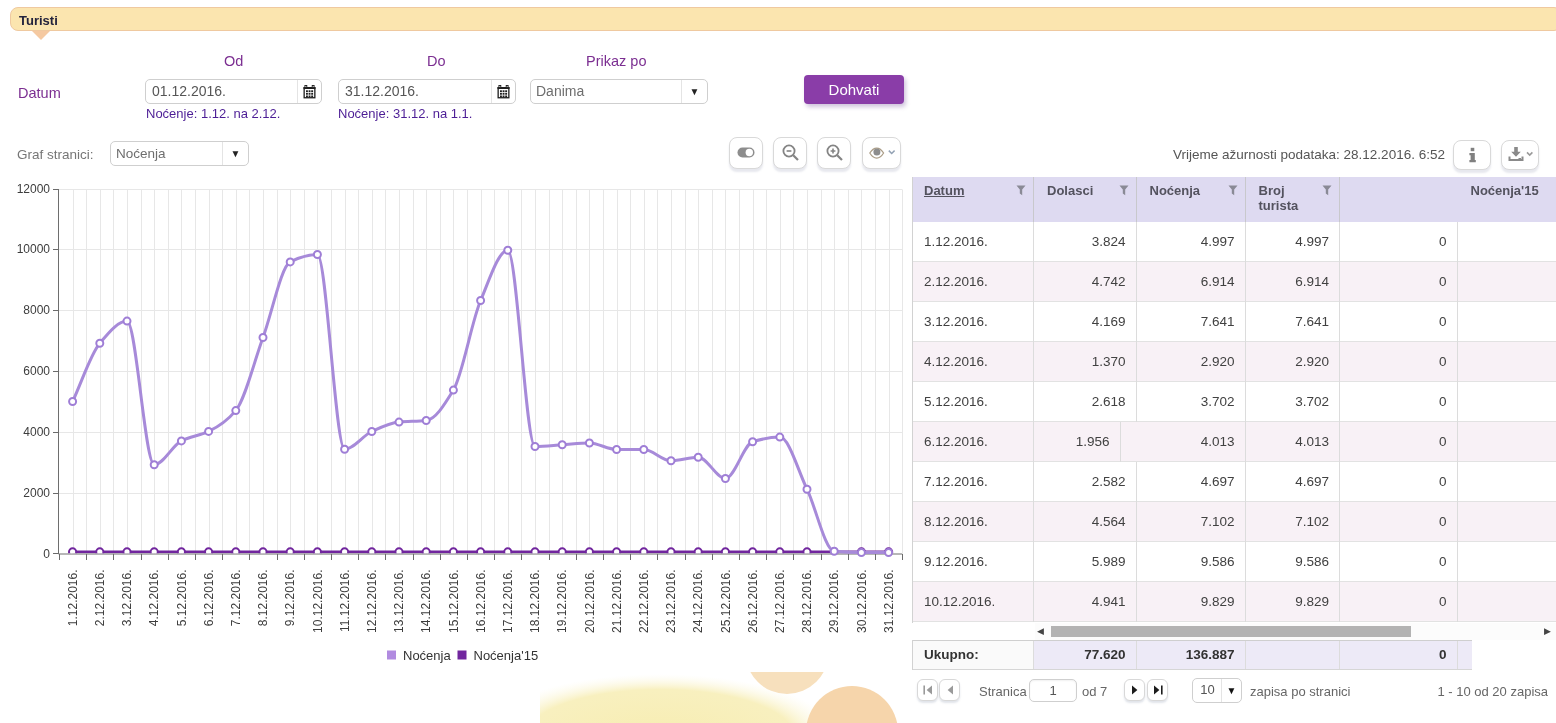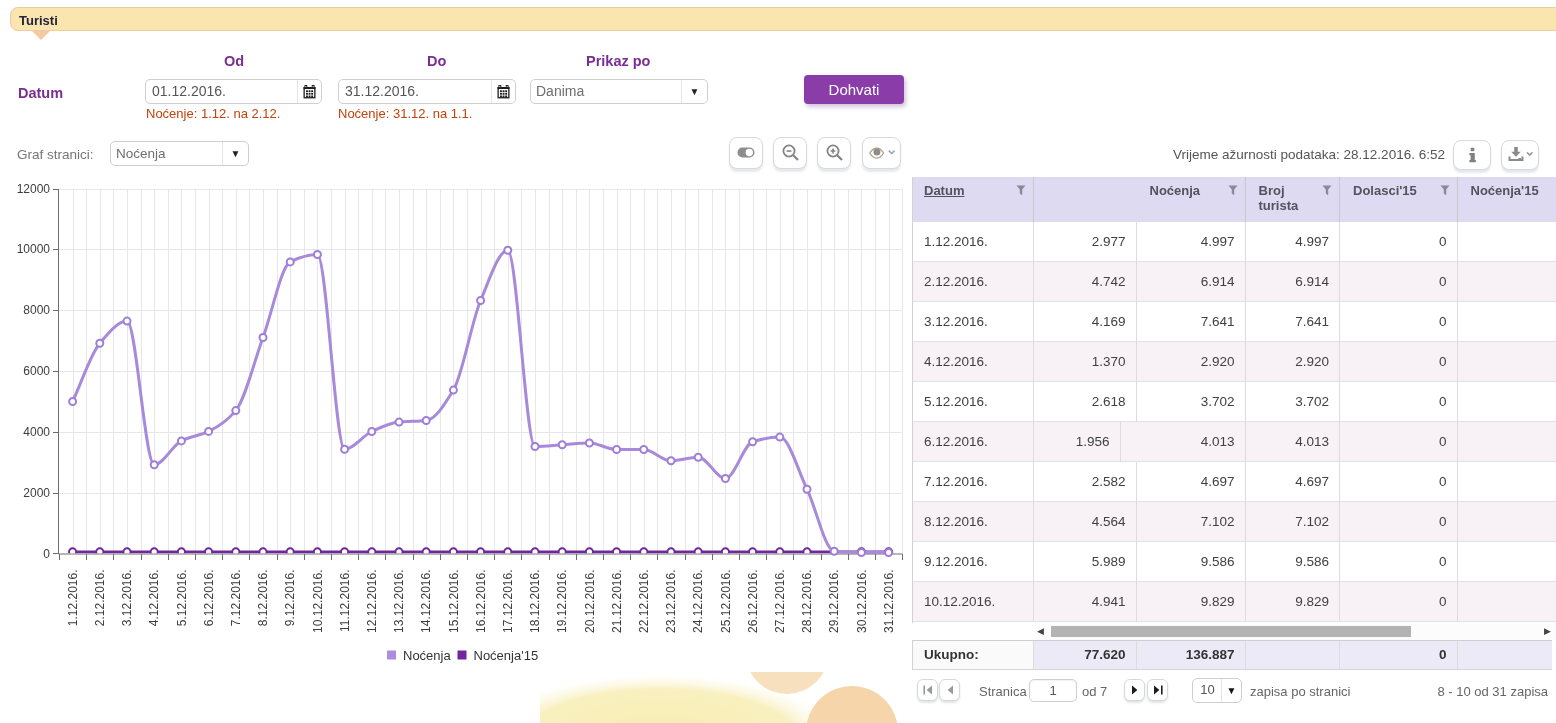--- a/index.html
+++ b/index.html
@@ -5,26 +5,26 @@
 html,body{width:1556px;height:723px;overflow:hidden;background:#fff;
  font-family:"Liberation Sans",sans-serif}
 .abs{position:absolute}
 
 .topbar{position:absolute;left:10px;top:7px;width:1552px;height:24px;
  background:#fbe5af;border:1px solid #efc9a0;border-radius:8px;
  font-size:13px;font-weight:bold;color:#23233c;line-height:25px;padding-left:8px}
 .tri{position:absolute;left:32px;top:31px;width:0;height:0;
  border-left:9px solid transparent;border-right:9px solid transparent;border-top:9.5px solid #f5c9a1}
 
-.plbl{position:absolute;color:#7b2e91;font-weight:bold;font-size:14.5px}
+.plbl{position:absolute;color:#7b2e91;font-weight:normal;font-size:14.5px}
 .inp{position:absolute;height:25px;background:#fff;border:1px solid #cfcfcf;border-radius:5px;
  font-size:14px;color:#555;line-height:23px;padding-left:6px}
 .calbtn{position:absolute;top:0;right:0;width:24px;height:23px;border-left:1px solid #e4e4e4;
  display:flex;align-items:center;justify-content:center}
-.hint{position:absolute;color:#c2410c;font-size:13px}
+.hint{position:absolute;color:#4c1d95;font-size:13px}
 .ddl{position:absolute;height:25px;background:#fff;border:1px solid #cfcfcf;border-radius:5px;
  font-size:14px;color:#6e6e6e;line-height:23px;padding-left:5px}
 .ddlbtn{position:absolute;top:0;right:0;width:26px;height:23px;border-left:1px solid #e4e4e4;
  display:flex;align-items:center;justify-content:center;font-size:10px;color:#222}
 .dohvati{position:absolute;left:804px;top:75px;width:100px;height:29px;background:#8a3da8;
  border-radius:4px;color:#fff;font-size:15px;text-align:center;line-height:29px;
  box-shadow:2px 3px 4px rgba(150,125,180,.45)}
 
 .tbtn{position:absolute;top:137px;height:31.5px;background:#fff;border:1px solid #d9d9d9;border-radius:8px;
  display:flex;align-items:center;justify-content:center;box-shadow:0 3px 2px rgba(120,130,160,.18)}
@@ -42,21 +42,21 @@
 .tr{position:absolute;left:0;width:644px;height:40.1px;background:#fff;border-bottom:1px solid #e2e2e2}
 .tr.alt{background:#f8f1f6}
 .td{position:absolute;top:0;height:40px;font-size:13.5px;color:#414141;line-height:39px;
  border-right:1px solid #dcdcdc}
 .td.d{padding-left:12px}
 .td.n{text-align:right;padding-right:10px}
 .rows{position:absolute;left:0;top:0}
 .hscroll{position:absolute;left:123px;top:446px;width:521px;height:16.5px;background:#fcfcfc}
 .hthumb{position:absolute;left:16px;top:3px;width:360px;height:10.5px;background:#b3b3b3}
 .harrow{position:absolute;top:3px;font-size:9px;color:#444}
-.tfoot{position:absolute;left:0;top:462.5px;width:640px;height:30px;background:#edeaf7;
+.tfoot{position:absolute;left:0;top:462.5px;width:560px;height:30px;background:#edeaf7;
  border-top:1px solid #cfcfcf;border-bottom:1px solid #d6d6d6}
 .fd{position:absolute;top:0;height:28px;background:#fafafa;font-weight:bold;font-size:13.5px;color:#333;
  line-height:28px;padding-left:12px;border-right:1px solid #dcdcdc}
 .fn2{position:absolute;top:0;height:28px;font-weight:bold;font-size:13.5px;color:#333;
  line-height:28px;text-align:right;padding-right:10px;border-right:1px solid #dcdcdc}
 
 .pag{position:absolute;left:912px;top:672px;width:644px;height:38px;font-size:13px;color:#666}
 .pbtn{position:absolute;top:7px;width:21px;height:22px;background:#fff;border:1px solid #d8d8d8;
  border-radius:6px;display:flex;align-items:center;justify-content:center;
  box-shadow:0 2px 2px rgba(120,130,160,.22)}
@@ -303,35 +303,35 @@
     <text x="473.5" y="484.5" class="lg">Noćenja'15</text>
   </svg>
 
 <div class="table">
  <div style="position:absolute;left:0;top:0;width:1px;height:445.6px;background:#d2d2d2;z-index:5"></div>
  <div style="position:absolute;left:0;top:462.5px;width:1px;height:30px;background:#d2d2d2;z-index:5"></div>
  <div class="thead">
       <div class="th" style="left:0.0px;width:122.0px"><span class="u">Datum</span><svg class="fn" width="10" height="11" viewBox="0 0 10 11">
           <path d="M0.5 0.5 H9.5 L6.2 4.6 V10.2 L3.8 8.6 V4.6 Z" fill="#8a8a96"></path>
         </svg></div>
+      <div class="th" style="left:123.0px;width:101.5px">Dolasci<svg class="fn" width="10" height="11" viewBox="0 0 10 11">
+          <path d="M0.5 0.5 H9.5 L6.2 4.6 V10.2 L3.8 8.6 V4.6 Z" fill="#8a8a96"></path>
+        </svg></div>
       <div class="th" style="left:225.5px;width:108.0px">Noćenja<svg class="fn" width="10" height="11" viewBox="0 0 10 11">
           <path d="M0.5 0.5 H9.5 L6.2 4.6 V10.2 L3.8 8.6 V4.6 Z" fill="#8a8a96"></path>
         </svg></div>
       <div class="th" style="left:334.5px;width:93.5px">Broj<br>turista<svg class="fn" width="10" height="11" viewBox="0 0 10 11">
           <path d="M0.5 0.5 H9.5 L6.2 4.6 V10.2 L3.8 8.6 V4.6 Z" fill="#8a8a96"></path>
         </svg></div>
-      <div class="th" style="left:429.0px;width:116.5px">Dolasci'15<svg class="fn" width="10" height="11" viewBox="0 0 10 11">
-          <path d="M0.5 0.5 H9.5 L6.2 4.6 V10.2 L3.8 8.6 V4.6 Z" fill="#8a8a96"></path>
-        </svg></div>
       <div class="th" style="left:546.5px;width:132.5px">Noćenja'15</div>
     </div>
  <div class="rows">
       <div class="tr" style="top:44.5px">
         <div class="td d" style="left:0.0px;width:122.0px">1.12.2016.</div>
-        <div class="td n" style="left:123.0px;width:101.5px">2.977</div>
+        <div class="td n" style="left:123.0px;width:101.5px">3.824</div>
         <div class="td n" style="left:225.5px;width:108.0px">4.997</div>
         <div class="td n" style="left:334.5px;width:93.5px">4.997</div>
         <div class="td n" style="left:429.0px;width:116.5px">0</div>
         <div class="td n" style="left:546.5px;width:132.5px"></div>
       </div>
       <div class="tr alt" style="top:84.6px">
         <div class="td d" style="left:0.0px;width:122.0px">2.12.2016.</div>
         <div class="td n" style="left:123.0px;width:101.5px">4.742</div>
         <div class="td n" style="left:225.5px;width:108.0px">6.914</div>
         <div class="td n" style="left:334.5px;width:93.5px">6.914</div>
@@ -442,13 +442,13 @@
       <svg width="10" height="10" viewBox="0 0 10 10">
         <path d="M8.8 0.5v9" stroke="#1c1c1c" stroke-width="1.6"></path>
         <path d="M1 0.5L6.4 5 1 9.5z" fill="#1c1c1c"></path>
       </svg>
     </div>
  <div class="pddl">
       <span class="v">10</span>
       <span class="a">▼</span>
     </div>
  <div class="ptxt" style="left:338px">zapisa po stranici</div>
- <div class="ptxt" style="right:8px">8 - 10 od 31 zapisa</div>
+ <div class="ptxt" style="right:8px">1 - 10 od 20 zapisa</div>
 </div>
 </body></html>

